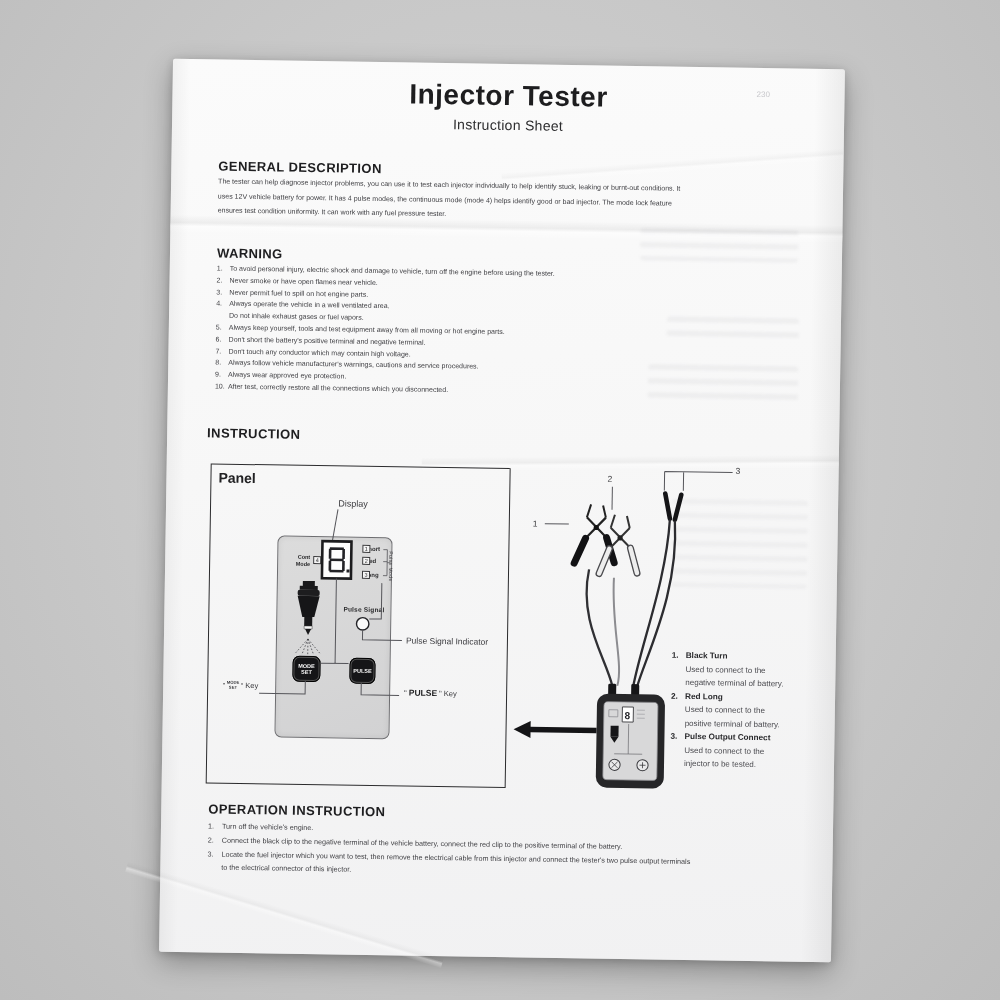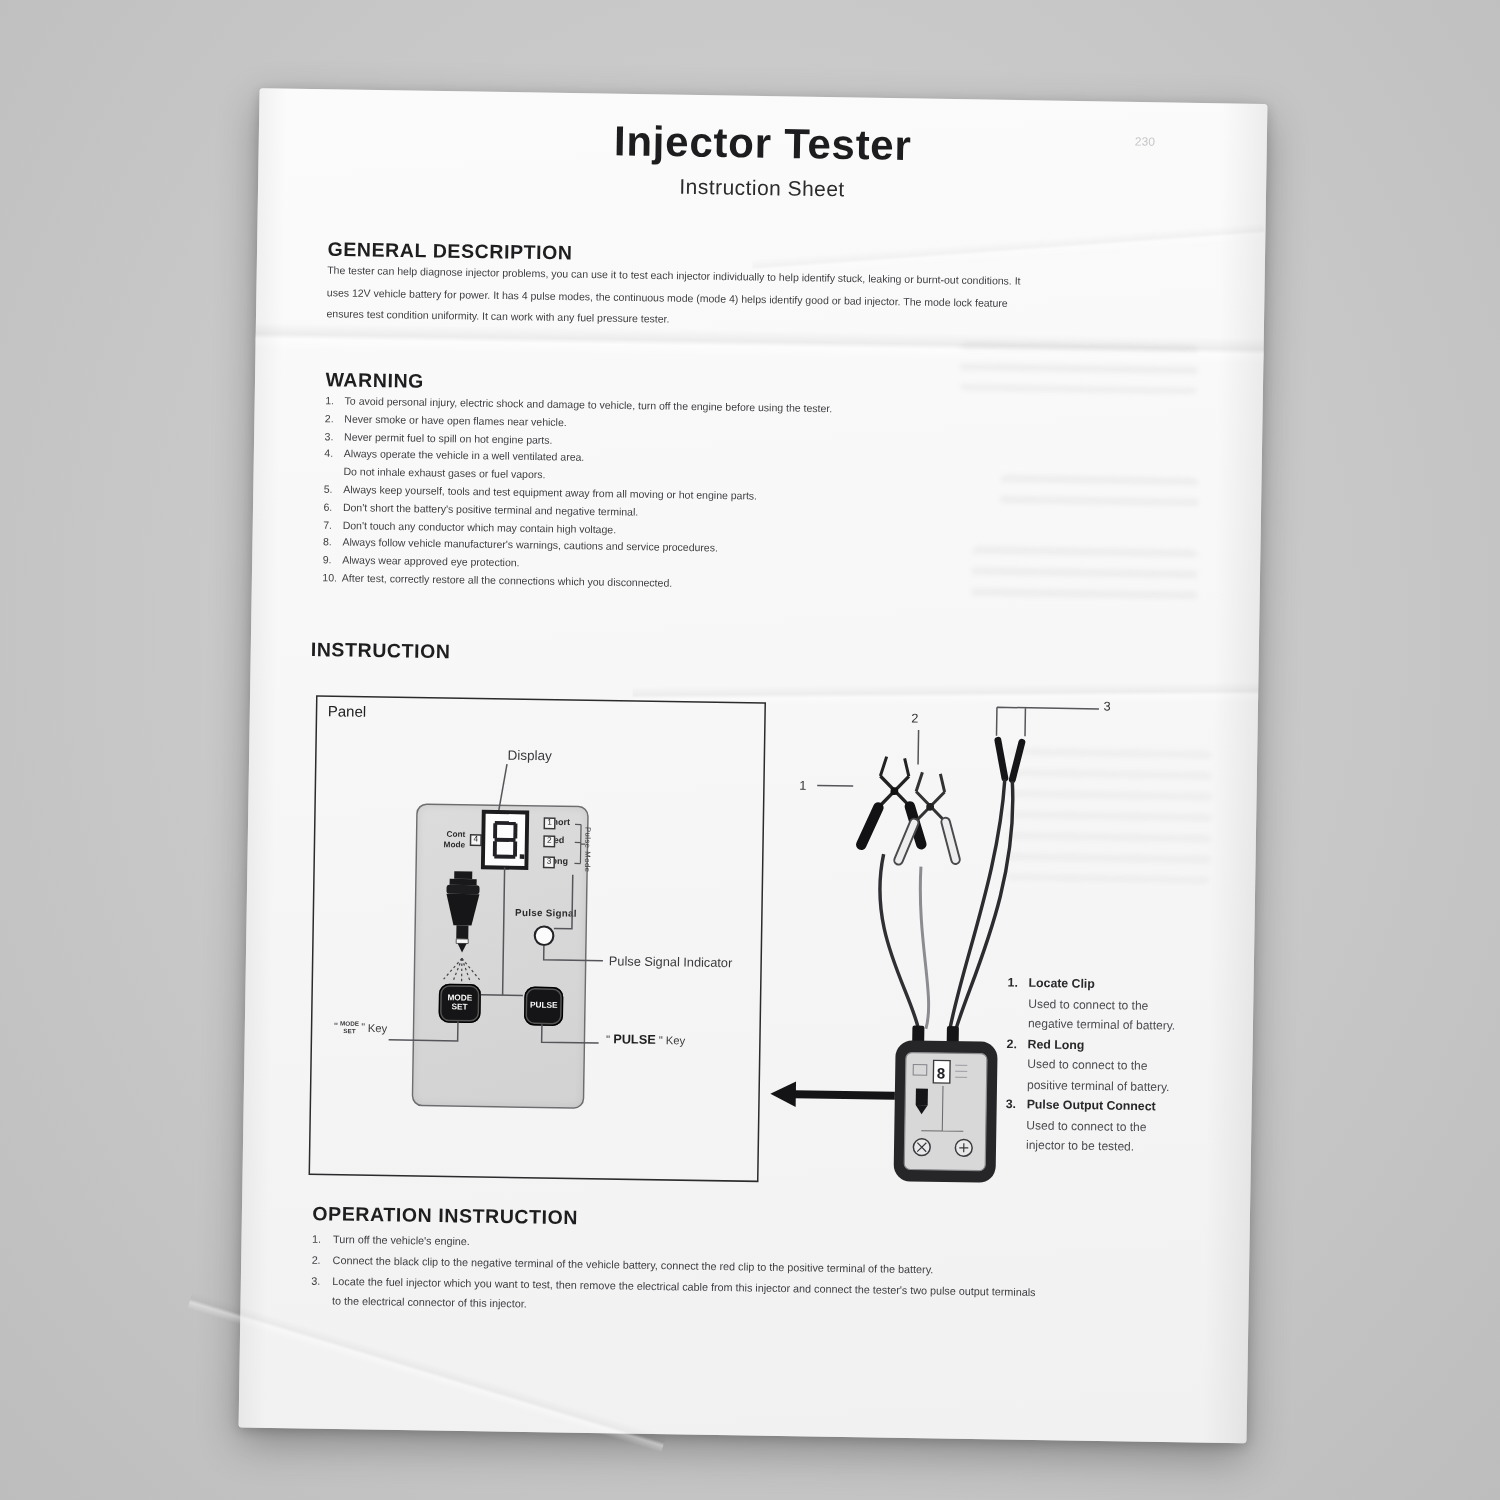--- a/index.html
+++ b/index.html
@@ -24,21 +24,21 @@
   .pagenum{position:absolute;left:584px;top:22px;font-size:8px;color:#c7c7cb;}
   .h1{position:absolute;font-size:13px;font-weight:bold;color:#1e1e20;letter-spacing:.4px;}
   .bodyline{font-size:7px;color:#3e3e42;line-height:14.6px;white-space:nowrap;}
   .wrow{display:flex;line-height:11.8px;font-size:7px;color:#3e3e42;white-space:nowrap;}
   .wnum{width:13px;flex:0 0 13px;}
   .wline{display:block;}
   .orow{display:flex;line-height:13.8px;font-size:7.2px;color:#3e3e42;white-space:nowrap;}
   .onum{width:14px;flex:0 0 14px;}
   .panel-box{position:absolute;left:44px;top:404px;width:298px;height:318px;
     border:1.3px solid #2b2b2d;z-index:2;}
-  .panel-label{position:absolute;left:7px;top:5px;font-size:10px;font-weight:normal;color:#212123;}
+  .panel-label{position:absolute;left:7px;top:5px;font-size:14px;font-weight:bold;color:#212123;}
   .inner-panel{position:absolute;left:67px;top:70px;width:113px;height:200px;
     background:linear-gradient(160deg,#dcdcdc,#d2d2d3);border:.8px solid #6d6d70;border-radius:7px;
     box-shadow:inset 0 0 6px rgba(0,0,0,.08);}
   .display-label{position:absolute;left:102px;top:32px;width:80px;text-align:center;font-size:9px;color:#3a3a3e;}
   .contmode{position:absolute;left:76px;top:88px;width:24px;text-align:right;
     font-size:5.5px;font-weight:bold;color:#2c2c2e;line-height:6.5px;}
   .numbox{position:absolute;box-sizing:border-box;border:.9px solid #38383a;background:#f6f6f6;
     color:#232325;text-align:center;}
   .modebox{width:8px;height:8px;font-size:5.5px;line-height:7px;}
   .moderow{position:absolute;display:flex;align-items:center;z-index:2;}
@@ -211,21 +211,21 @@
       </div>
     </div>
 
     <div class="callout" style="left:367px;top:454px;">1</div>
     <div class="callout" style="left:441px;top:408px;">2</div>
     <div class="callout" style="left:569px;top:398px;">3</div>
 
     <div class="legend">
       <div class="lg-name">
           <span class="lg-num">1.</span>
-          <span>Locate Clip</span>
+          <span>Black Turn</span>
         </div>
       <div class="lg-desc">Used to connect to the</div>
       <div class="lg-desc">negative terminal of battery.</div>
       <div class="lg-name">
           <span class="lg-num">2.</span>
           <span>Red Long</span>
         </div>
       <div class="lg-desc">Used to connect to the</div>
       <div class="lg-desc">positive terminal of battery.</div>
       <div class="lg-name">

